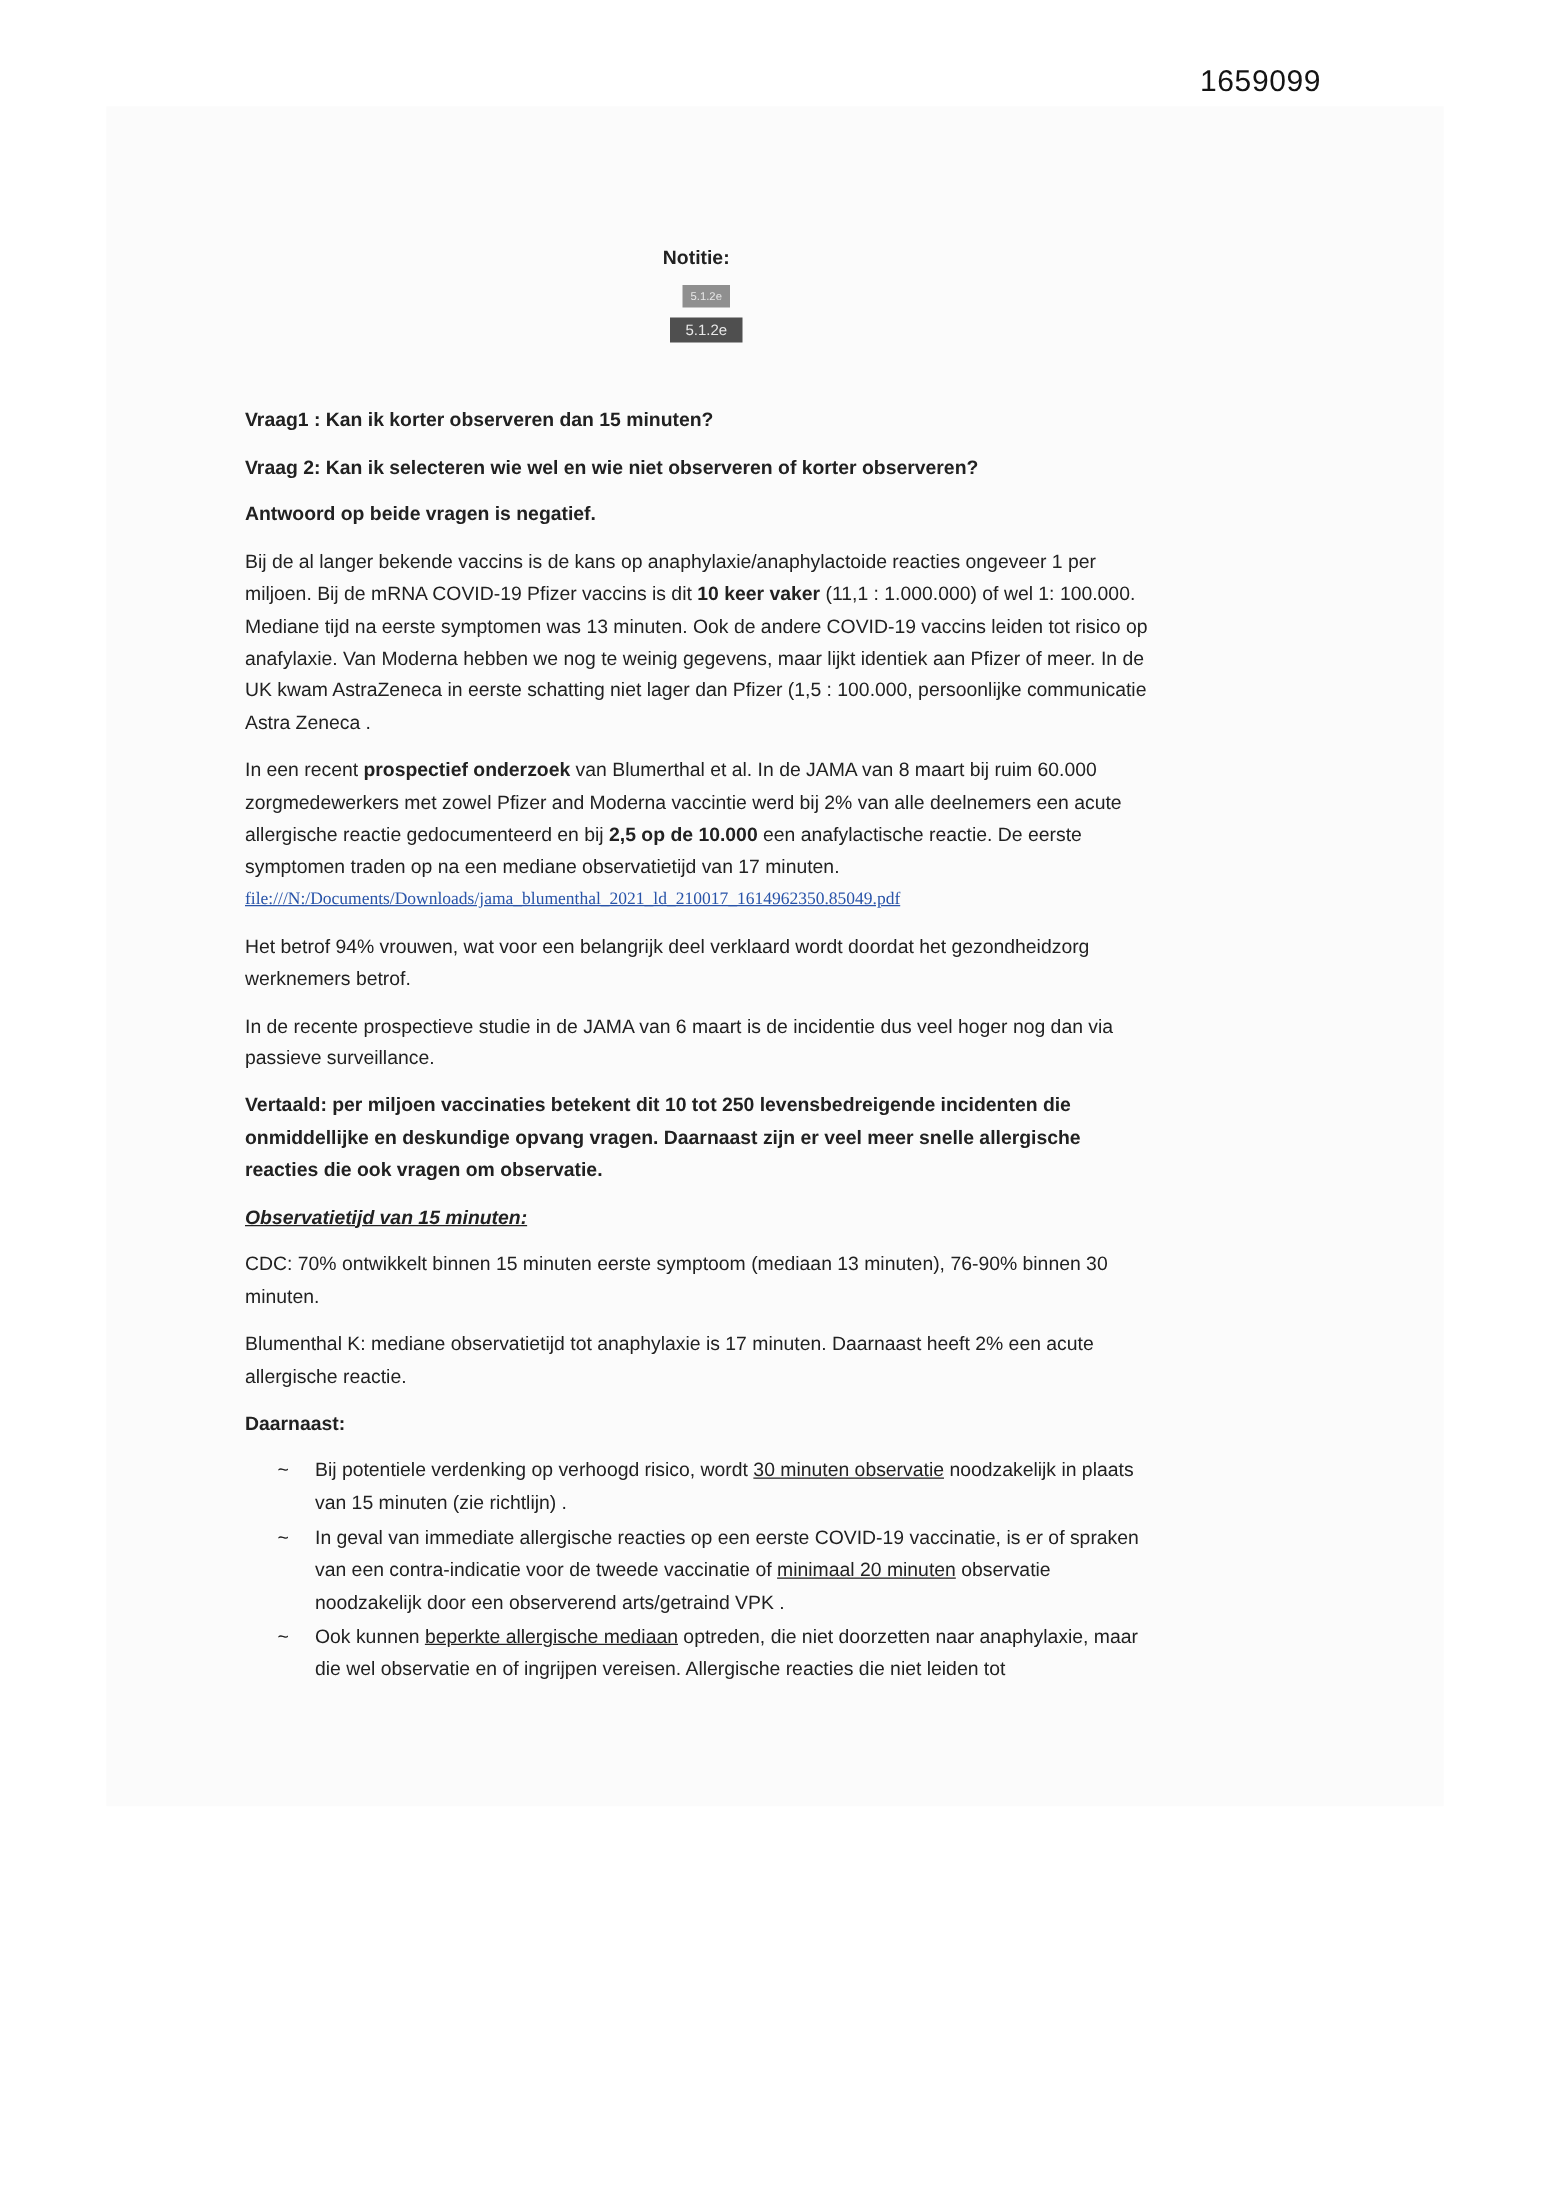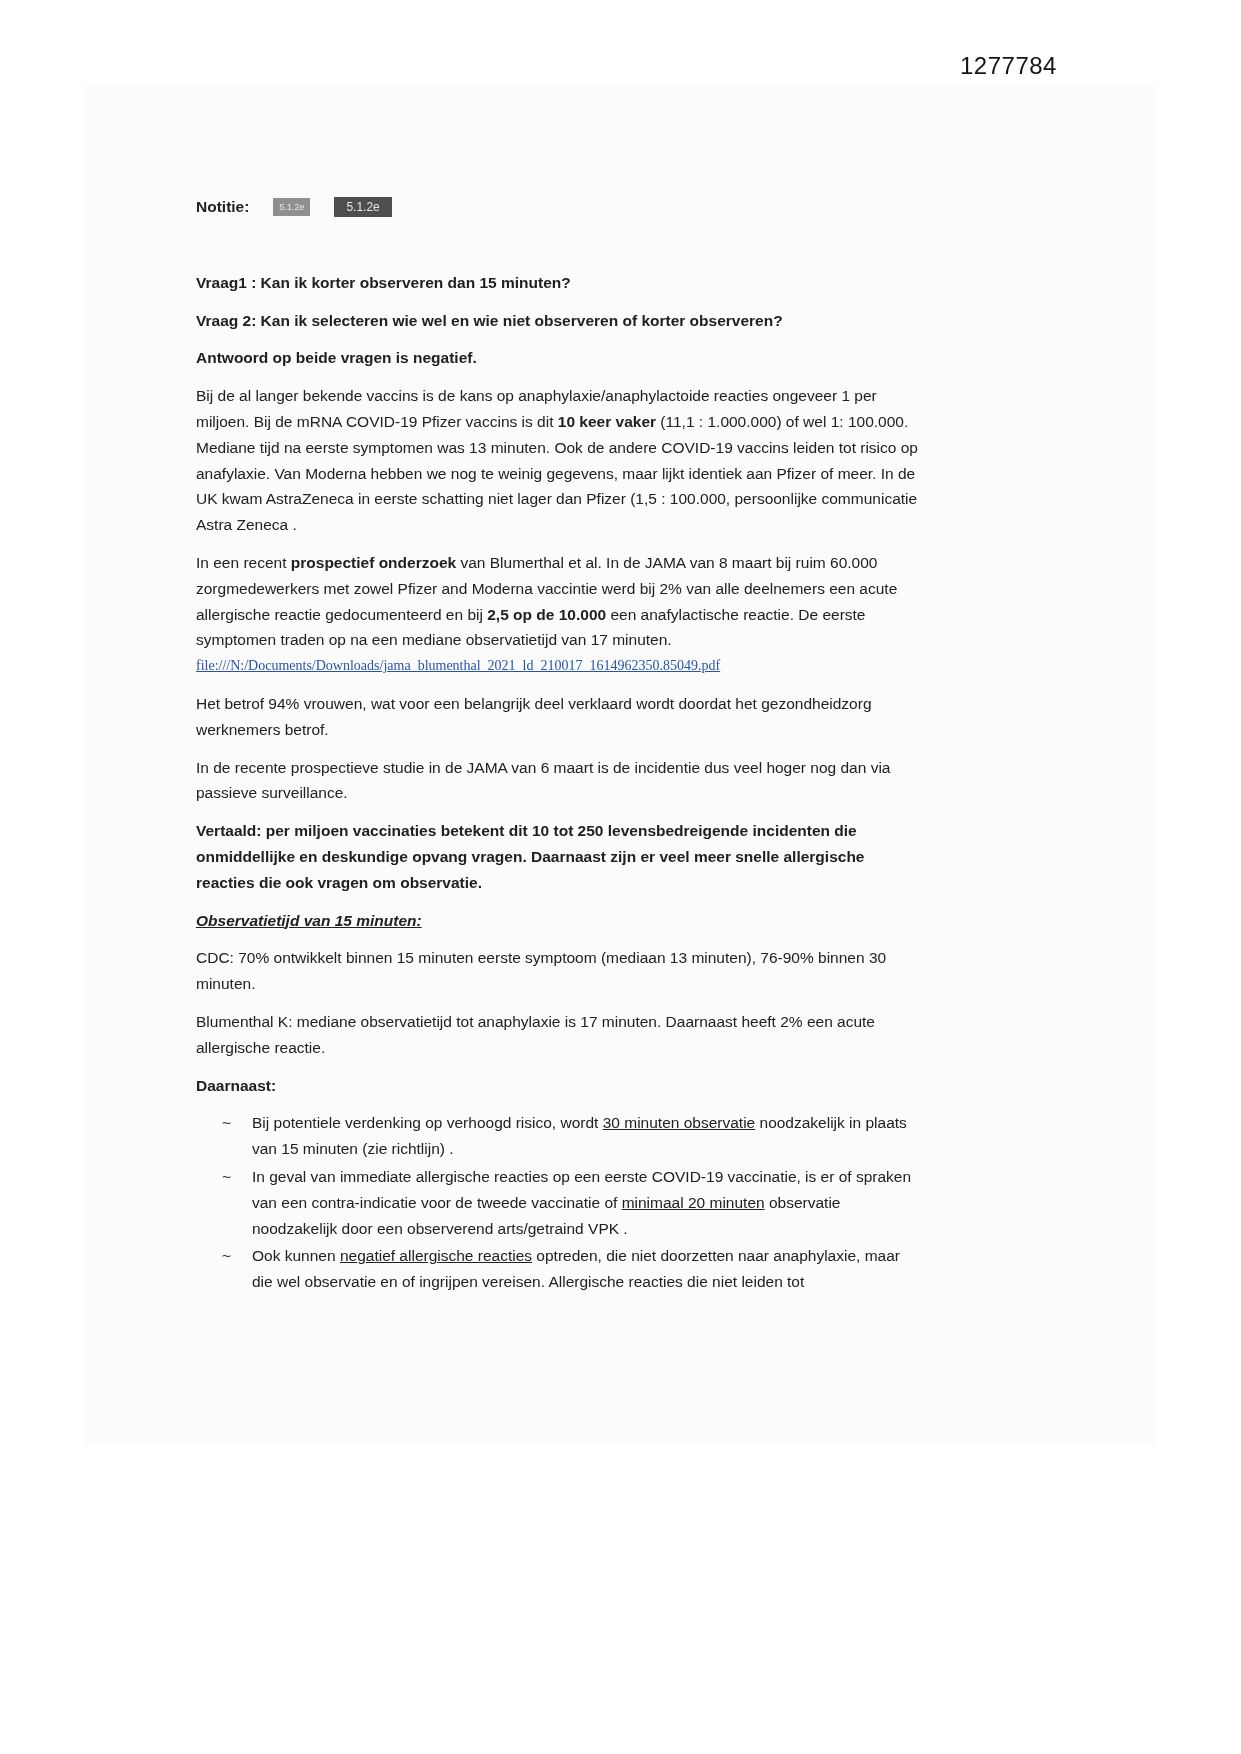--- a/index.html
+++ b/index.html
@@ -34,20 +34,21 @@
   .content p { margin:0 0 12px 0; }
   .b { font-weight:bold; }
   .u { text-decoration:underline; }
   .title { font-weight:bold; margin:0 0 13px 0; }
   .notitie-row {
     margin:0 0 50px 0;
     display:flex;
     align-items:center;
     gap:8px;
     font-weight:bold;
+    flex-direction:column;
   }
   .redact {
     display:inline-block;
     color:#e8e8e8;
     font-weight:normal;
     text-align:center;
     line-height:normal;
     margin-left:16px;
   }
   .redact-1 {
@@ -88,21 +89,21 @@
     padding-left:26px;
     flex:0 0 auto;
   }
   .bullet-text { flex:1; }
 </style>
 </head>
 <body>
 
 <div class="scan-area"></div>
 
-<div class="page-num">1277784</div>
+<div class="page-num">1659099</div>
 
 <div class="content">
 
 
   <div class="notitie-row">
     <span>Notitie:</span>
     <span class="redact redact-1">5.1.2e</span>
     <span class="redact redact-2">5.1.2e</span>
   </div>
 
@@ -136,18 +137,18 @@
       <span class="bullet-text"><span>Bij potentiele verdenking op verhoogd risico, wordt </span><span class="u">30 minuten observatie</span><span> noodzakelijk in plaats van 15 minuten (zie richtlijn) .</span></span>
     </div>
 
     <div class="bullet">
       <span class="bullet-marker">~</span>
       <span class="bullet-text"><span>In geval van immediate allergische reacties op een eerste COVID-19 vaccinatie, is er of spraken van een contra-indicatie voor de tweede vaccinatie of </span><span class="u">minimaal 20 minuten</span><span> observatie noodzakelijk door een observerend arts/getraind VPK .</span></span>
     </div>
 
     <div class="bullet">
       <span class="bullet-marker">~</span>
-      <span class="bullet-text"><span>Ook kunnen </span><span class="u">negatief allergische reacties</span><span> optreden, die niet doorzetten naar anaphylaxie, maar die wel observatie en of ingrijpen vereisen. Allergische reacties die niet leiden tot</span></span>
+      <span class="bullet-text"><span>Ook kunnen </span><span class="u">beperkte allergische mediaan</span><span> optreden, die niet doorzetten naar anaphylaxie, maar die wel observatie en of ingrijpen vereisen. Allergische reacties die niet leiden tot</span></span>
     </div>
 
   </div>
 
 </div>
 
 </body></html>

